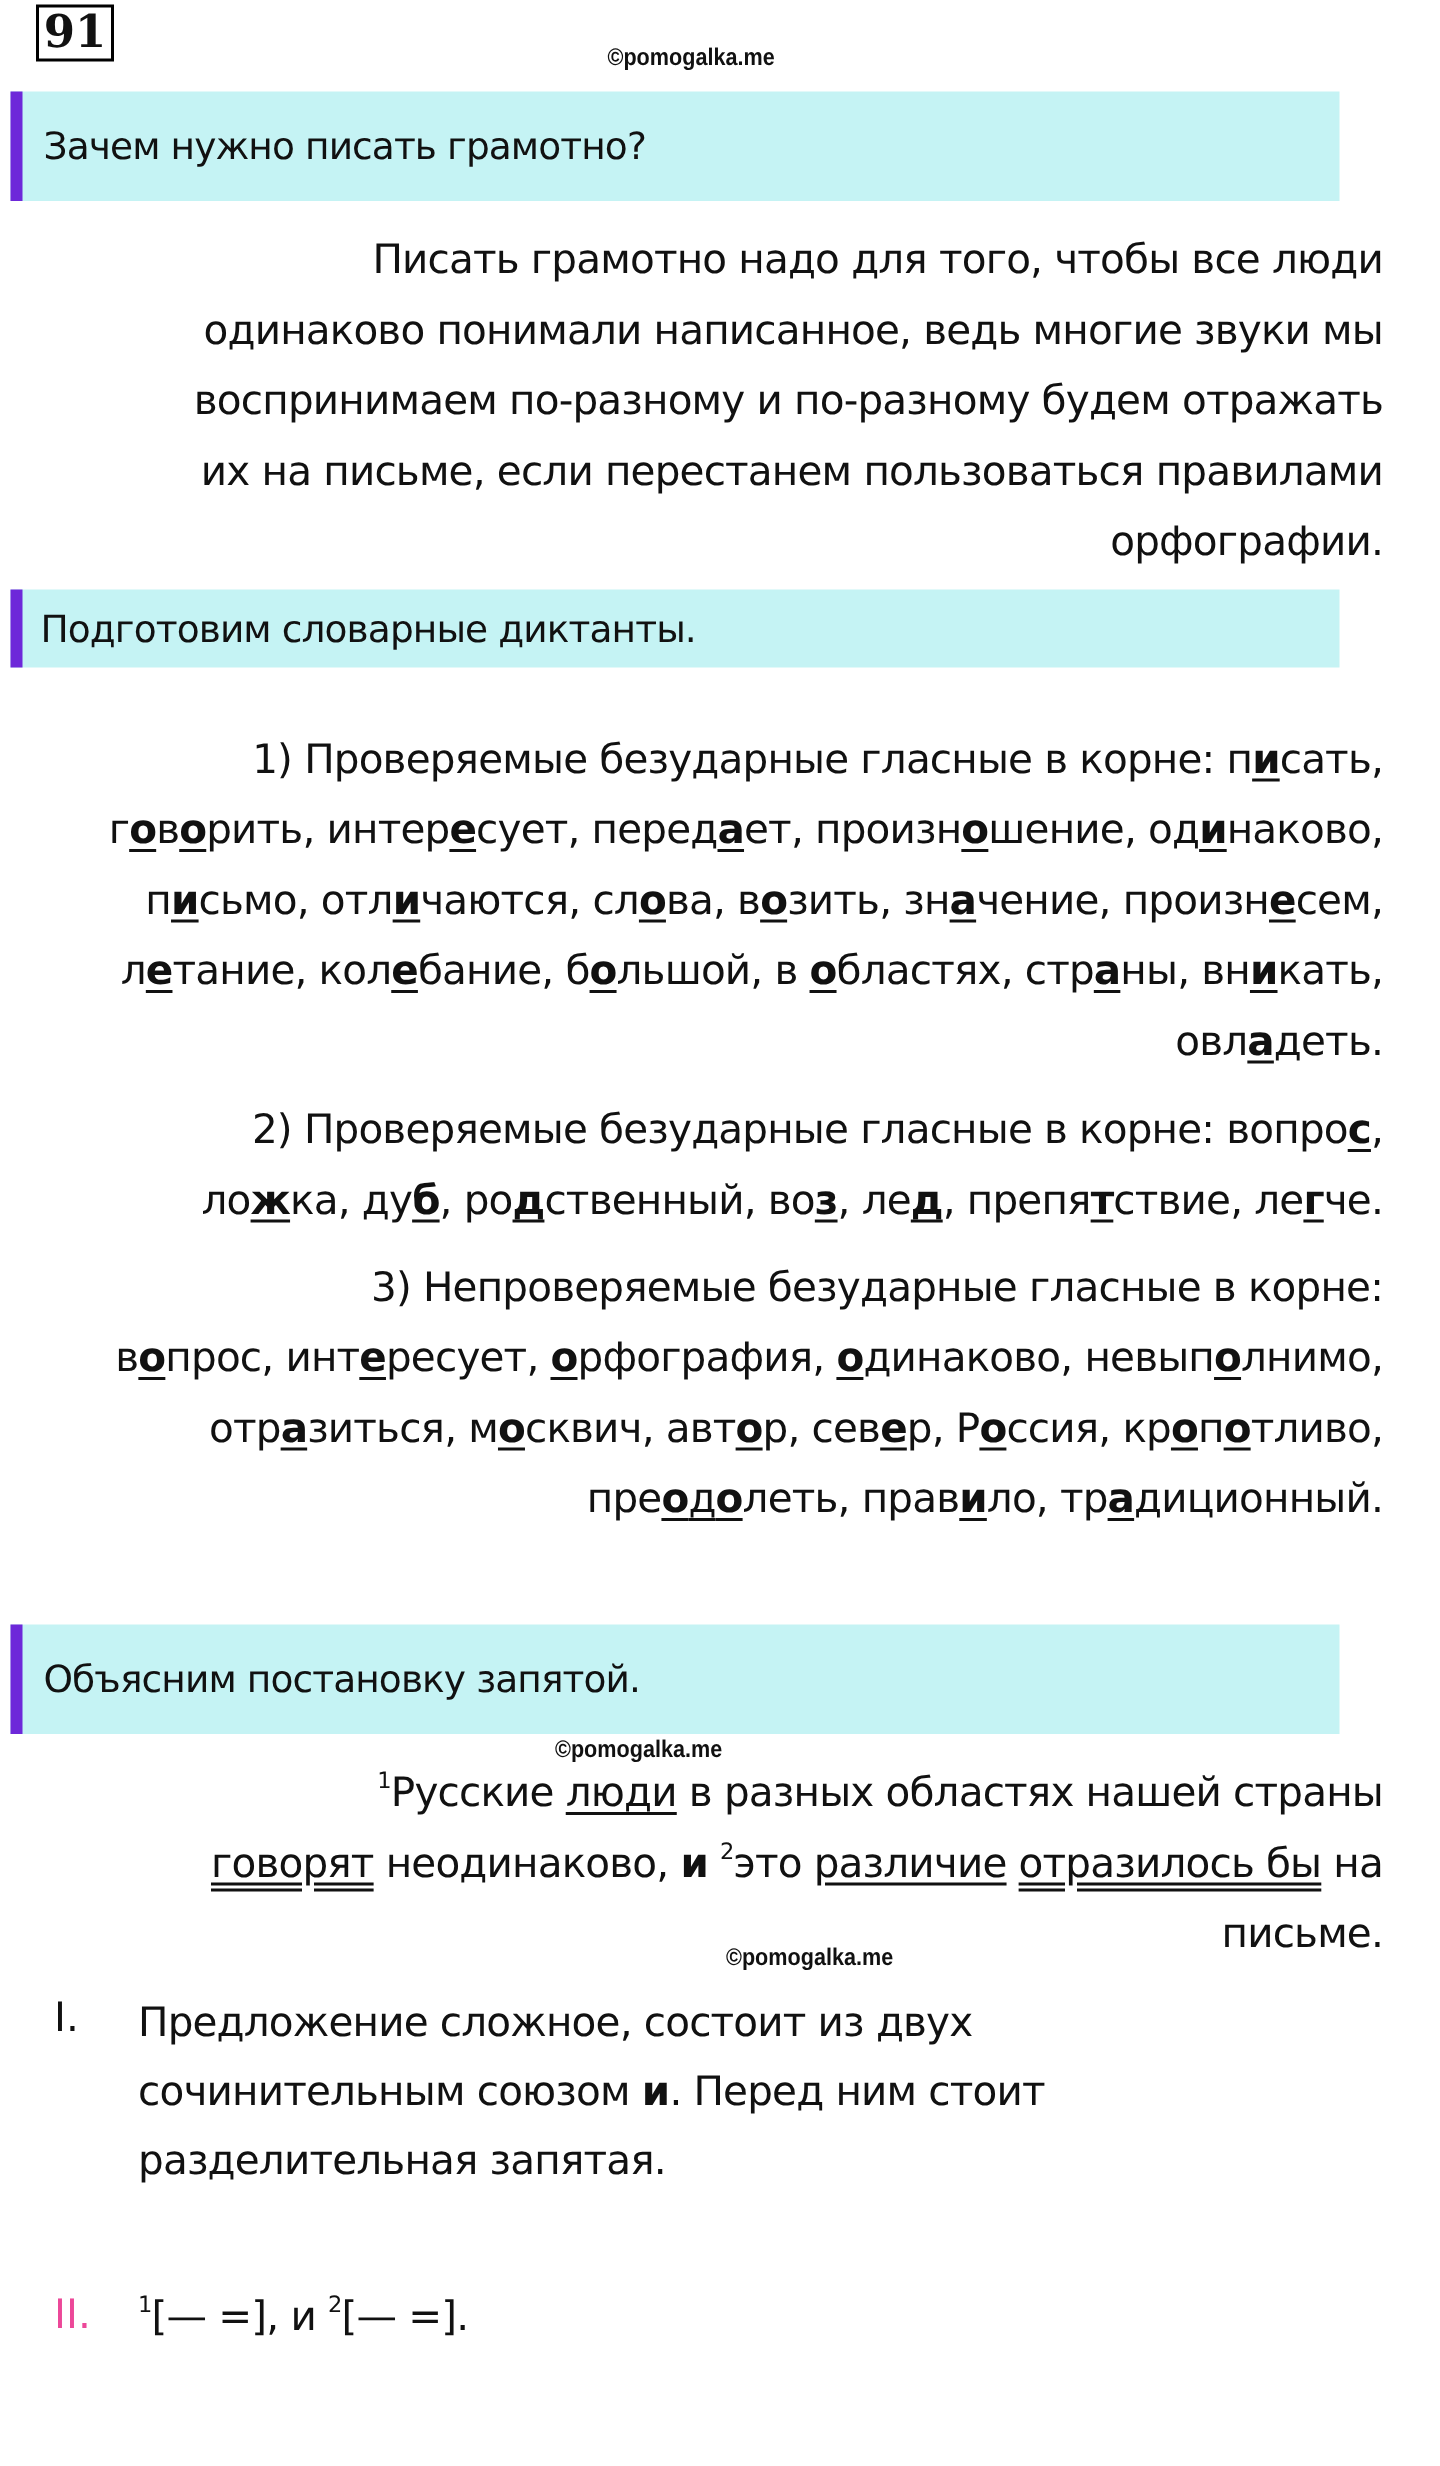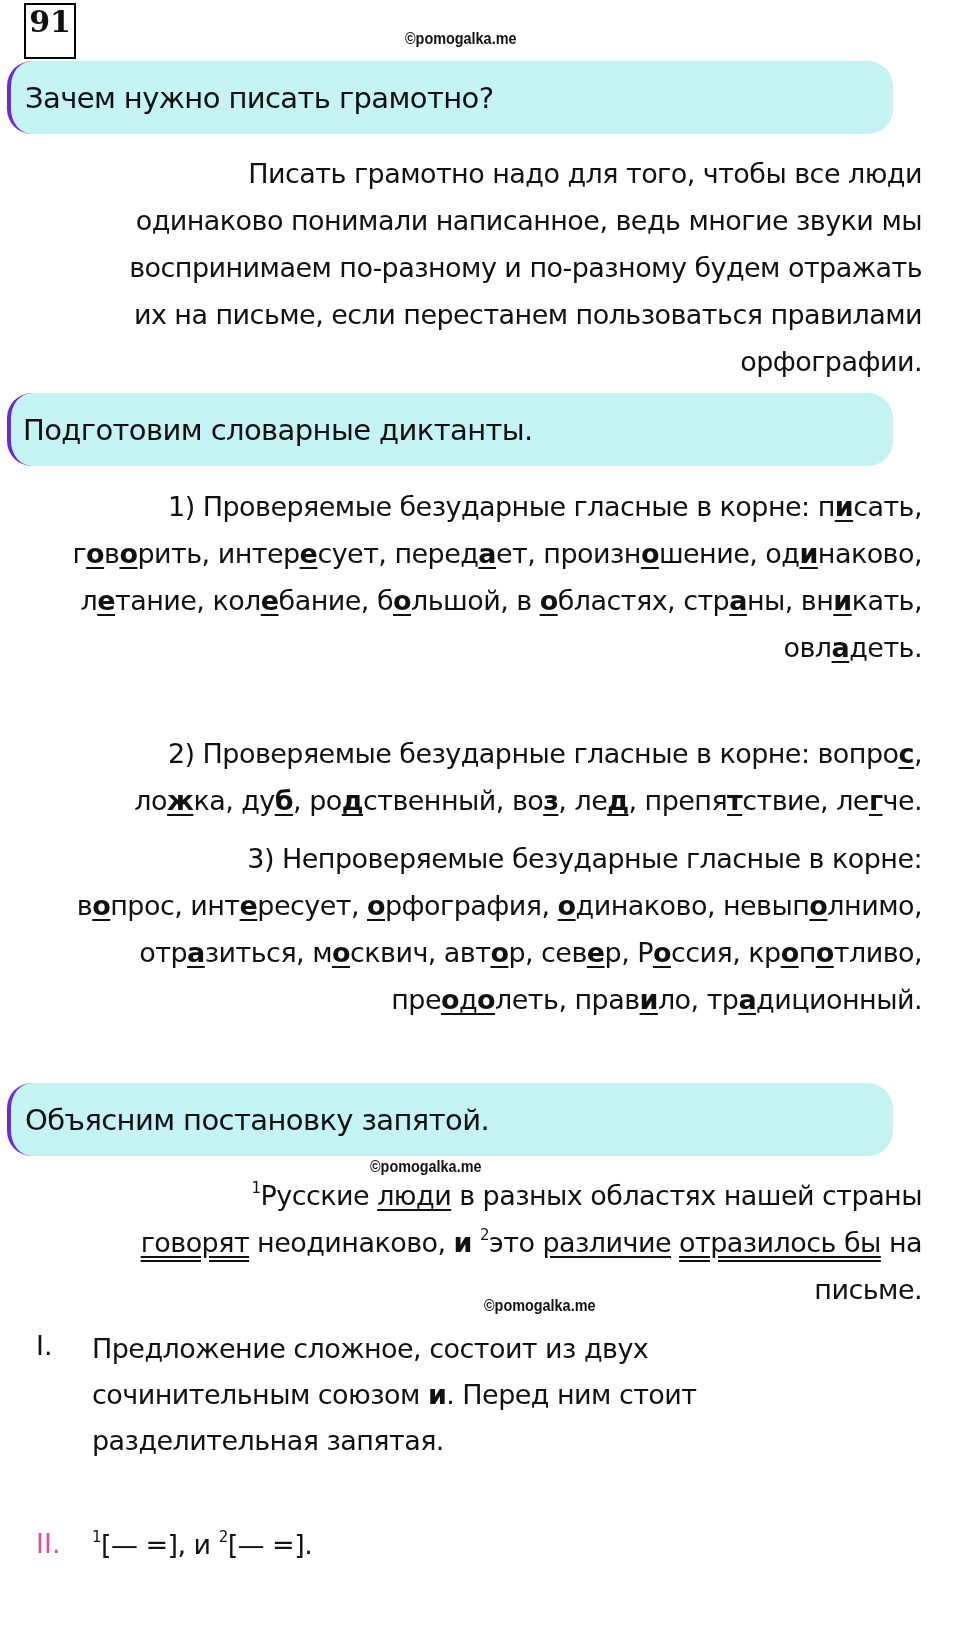--- a/index.html
+++ b/index.html
@@ -2,35 +2,35 @@
 <html><head>
 <meta charset="utf-8">
 <style>
   html, body { margin: 0; padding: 0; background: #ffffff; }
   body {
     width: 960px; height: 1644px; position: relative; overflow: hidden;
     font-family: "DejaVu Sans", "Liberation Sans", sans-serif;
     color: #111;
   }
   .num-box {
-    position: absolute; left: 24px; top: 3px; width: 52px; height: 56px;
+    position: absolute; left: 24px; top: 3px; width: 52px; height: 38px;
     border: 2px solid #000; box-sizing: border-box;
     font-family: "DejaVu Serif", "Liberation Serif", serif; font-weight: bold;
     font-size: 30px; line-height: 34px; text-align: center;
   }
   .wm {
     position: absolute; font-family: "Liberation Sans", sans-serif;
     font-weight: bold; font-size: 16px; color: #111;
     transform: scaleX(0.9); transform-origin: left center;
   }
   .band {
     position: absolute; left: 7px; width: 886px; background: #C5F3F4;
-    box-sizing: border-box; border-left: 4px solid #6d28d9;
-    padding-left: 14px; font-size: 29px; letter-spacing: -0.6px;
-    display: flex; align-items: center; border-radius: 25px;
+    box-sizing: border-box; border-left: 8px solid #6d28d9;
+    padding-left: 14px; font-size: 25px; letter-spacing: -0.6px;
+    display: flex; align-items: center;
   }
   .para {
     position: absolute; left: 22px; width: 900px;
     font-size: 27px; line-height: 47px; letter-spacing: -0.55px;
     white-space: normal;
     text-align: right;
   }
   .line { display: block; white-space: nowrap; }
   .indent { padding-left: 70px; }
   .hl { font-weight: bold; text-decoration: underline; text-underline-offset: 4px; }
@@ -52,27 +52,28 @@
   <span>Зачем нужно писать грамотно?</span>
 </div>
 <div class="para" style="top:150px;">
   <span class="line indent">Писать грамотно надо для того, чтобы все люди</span>
   <span class="line">одинаково понимали написанное, ведь многие звуки мы</span>
   <span class="line">воспринимаем по-разному и по-разному будем отражать</span>
   <span class="line">их на письме, если перестанем пользоваться правилами</span>
   <span class="line">орфографии.</span>
 </div>
 
-<div class="band" style="top:393px; height:73px;padding-left:12px;">
+<div class="band" style="top:393px; height:52px;padding-left:12px;">
   <span>Подготовим словарные диктанты.</span>
 </div>
 
 <div class="para" style="top:483px;">
   <span class="line indent"><span>1) Проверяемые безударные гласные в корне: </span>п<span class="hl">и</span>сать,</span>
   <span class="line">г<span class="hl">о</span>в<span class="hl">о</span>рить, интер<span class="hl">е</span>сует, перед<span class="hl">а</span>ет, произн<span class="hl">о</span>шение, од<span class="hl">и</span>наково,</span>
+  <span class="line">п<span class="hl">и</span>сьмо, отл<span class="hl">и</span>чаются, сл<span class="hl">о</span>ва, в<span class="hl">о</span>зить, зн<span class="hl">а</span>чение, произн<span class="hl">е</span>сем,</span>
   <span class="line">л<span class="hl">е</span>тание, кол<span class="hl">е</span>бание, б<span class="hl">о</span>льшой, в <span class="hl">о</span>бластях, стр<span class="hl">а</span>ны, вн<span class="hl">и</span>кать,</span>
   <span class="line">овл<span class="hl">а</span>деть.</span>
 </div>
 
 <div class="para" style="top:730px;">
   <span class="line indent"><span>2) Проверяемые безударные гласные в корне: </span>вопро<span class="hl">с</span>,</span>
   <span class="line">ло<span class="hl">ж</span>ка, ду<span class="hl">б</span>, ро<span class="hl">д</span>ственный, во<span class="hl">з</span>, ле<span class="hl">д</span>, препя<span class="hl">т</span>ствие, ле<span class="hl">г</span>че.</span>
 </div>
 
 <div class="para" style="top:835px;">

